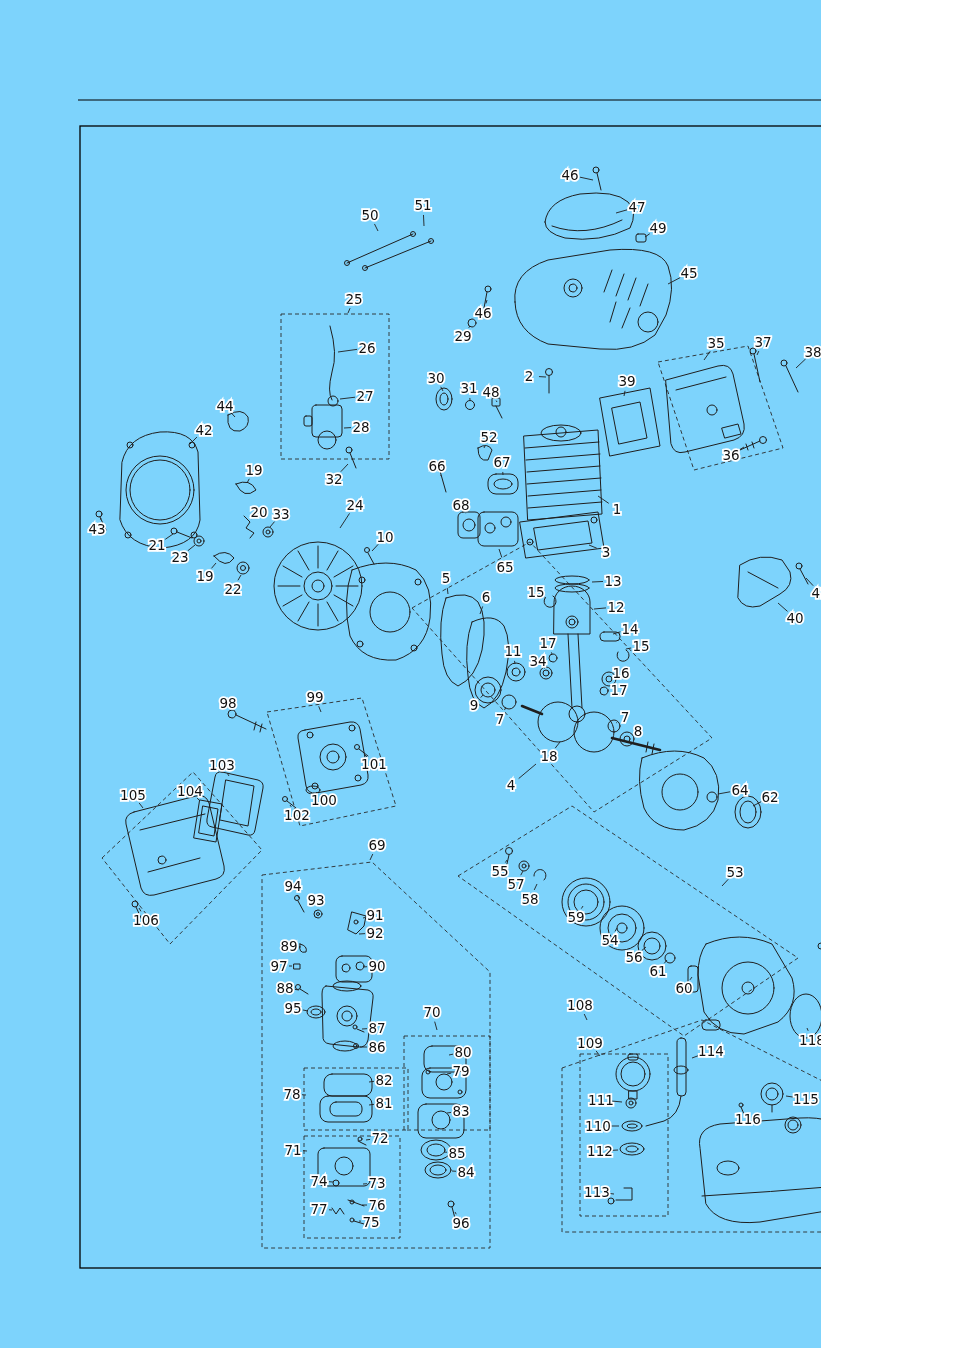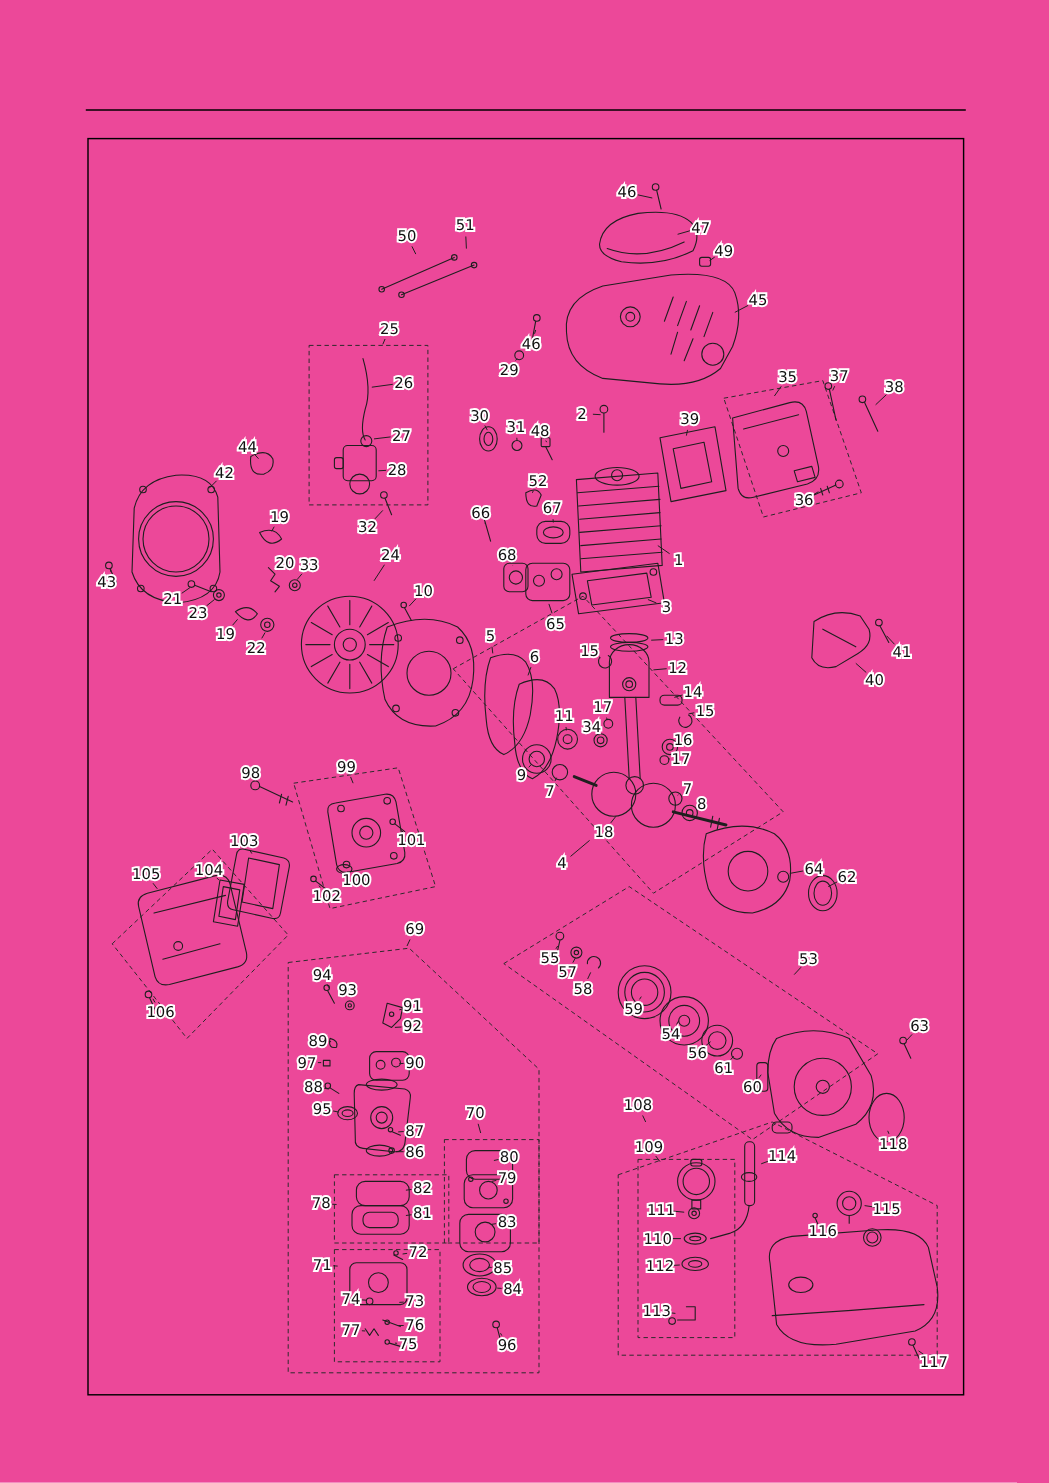--- a/index.html
+++ b/index.html
@@ -1,16 +1,16 @@
 <!DOCTYPE html>
 <html><head>
 <meta charset="utf-8">
 <style>
   html,body{margin:0;padding:0;background:#ffffff;}
-  #page{position:relative;width:954px;height:1348px;background:#ec4899;overflow:hidden;
+  #page{position:relative;width:821px;height:1348px;background:#7dd3fc;overflow:hidden;
         font-family:"DejaVu Sans",sans-serif;}
   svg{position:absolute;left:0;top:0;}
   .ln{fill:none;stroke:#1f1f1f;stroke-width:1;stroke-linecap:round;stroke-linejoin:round;}
   .thick{fill:none;stroke:#1f1f1f;stroke-width:2.6;stroke-linecap:round;}
   .dash{fill:none;stroke:#2a2a2a;stroke-width:0.9;stroke-dasharray:4 3;}
   .leader{stroke:#1f1f1f;stroke-width:0.9;fill:none;}
   .callout{font:13.5px "DejaVu Sans",sans-serif;fill:#111;text-anchor:middle;
            paint-order:stroke;stroke:#ffffff;stroke-width:3.5px;}
   .frame{fill:none;stroke:#000;stroke-width:1.3;}
   .rule{stroke:#000;stroke-width:1.2;}

